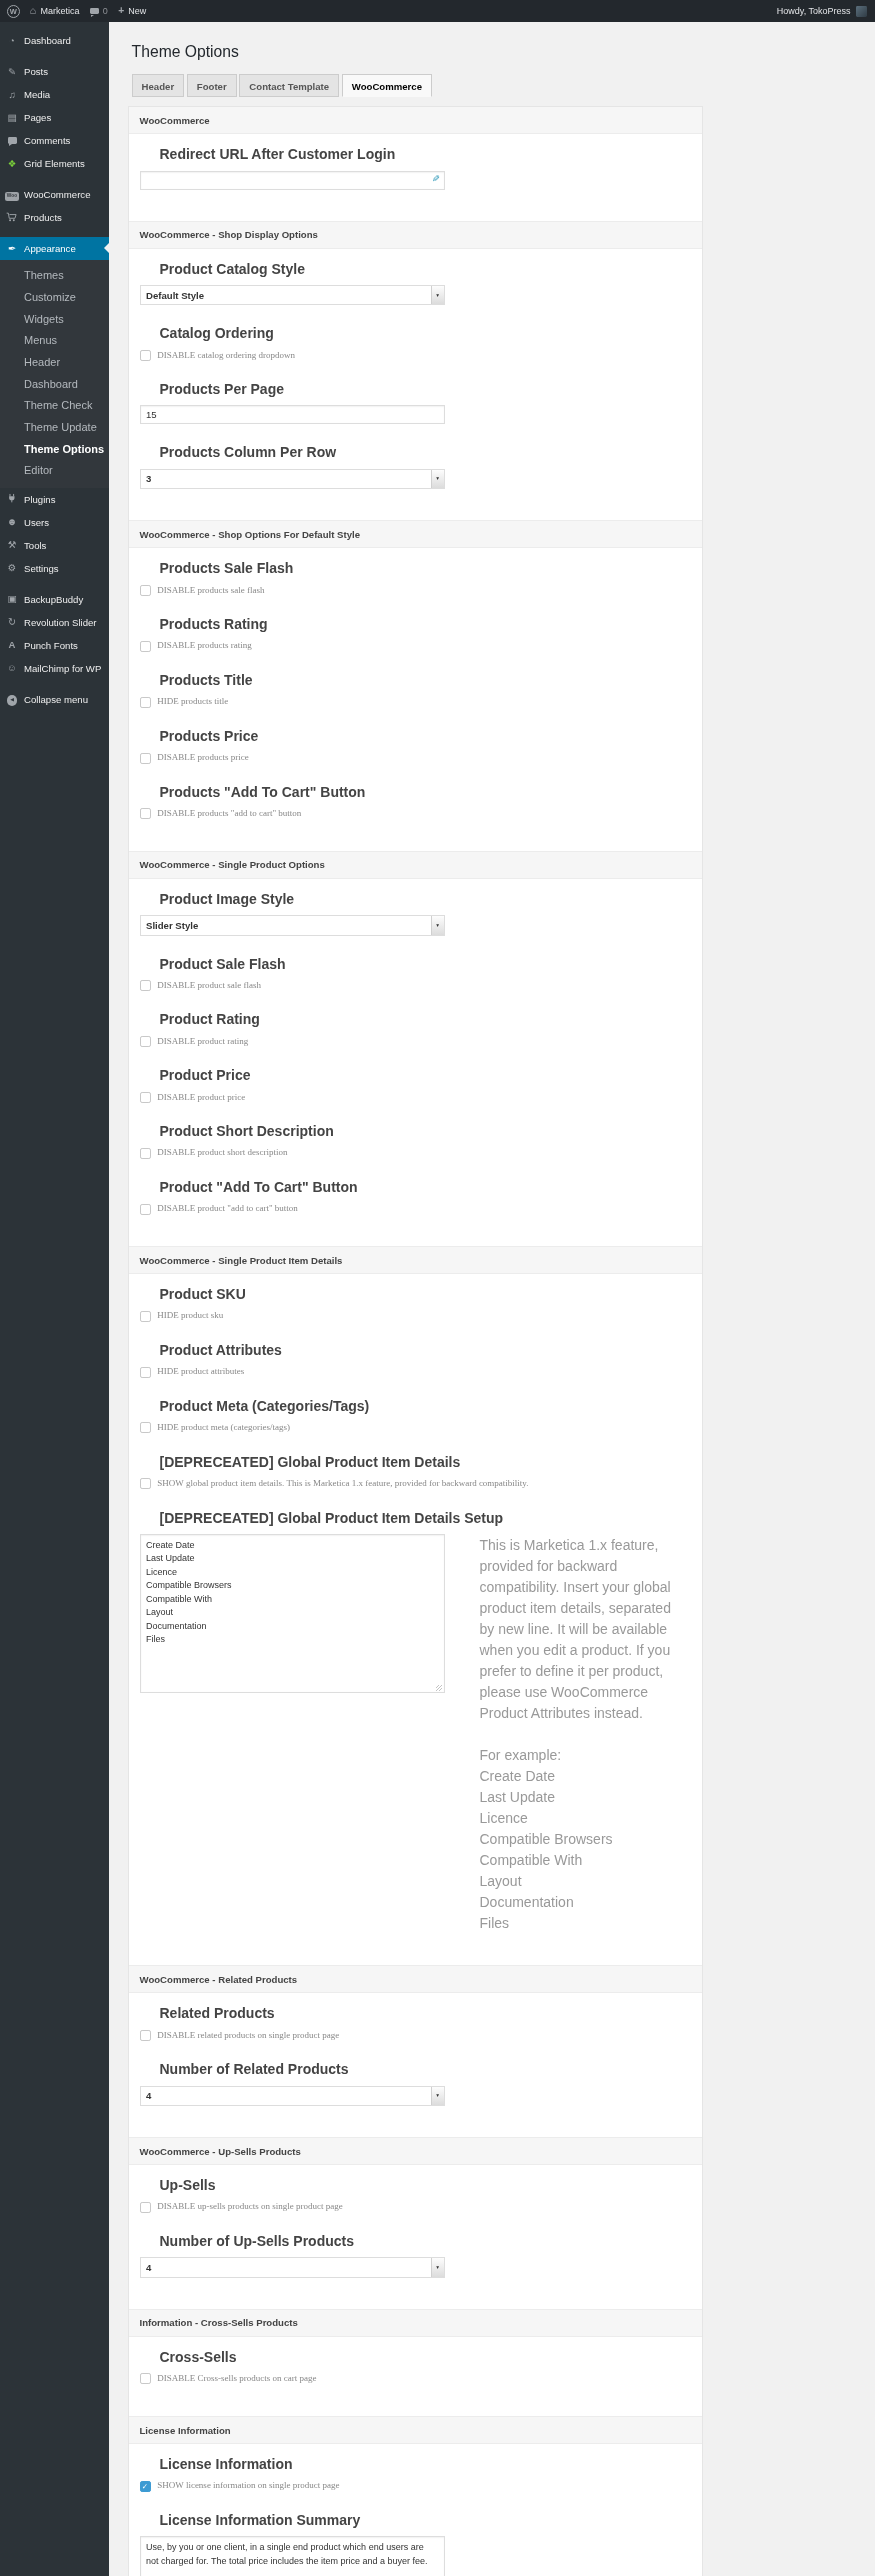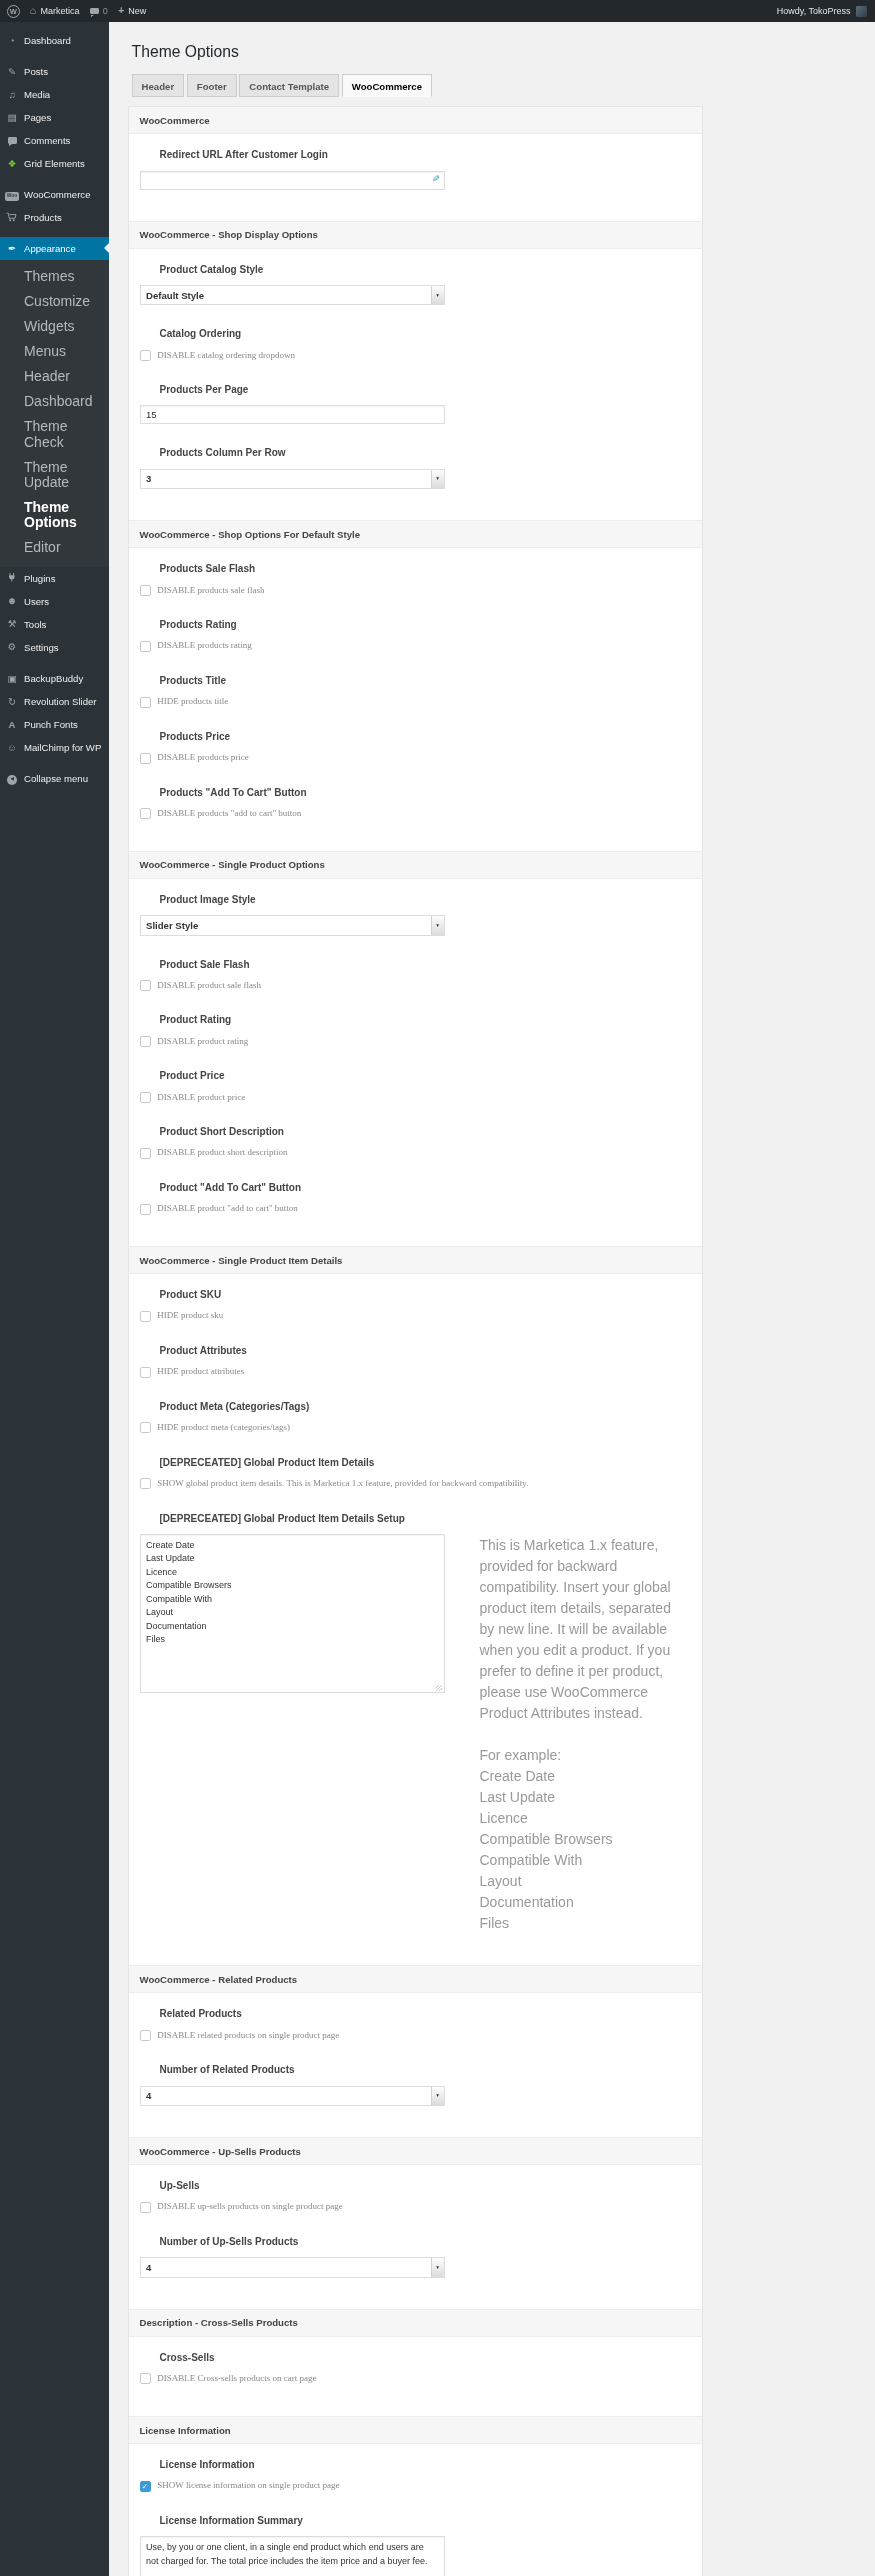--- a/index.html
+++ b/index.html
@@ -24,21 +24,21 @@
   .frame{display:flex;align-items:stretch;}
   #sidebar{width:109px;flex-shrink:0;background:#2c3338;padding-top:6.8px;padding-bottom:41px;}
   .menu-item{display:flex;align-items:center;height:23px;font-size:9.6px;color:#eee;cursor:pointer;position:relative;}
   .mi-icon{width:24px;text-align:center;color:#a0a5aa;font-size:9.6px;line-height:1;flex-shrink:0;}
   .menu-item.active{background:#0074a2;color:#fff;}
   .menu-item.active .mi-icon{color:#fff;}
   .menu-item.active::after{content:"";position:absolute;right:0;top:50%;margin-top:-5.5px;width:0;height:0;
     border:5.5px solid transparent;border-right-color:#f1f1f1;}
   .menu-gap{height:8.2px;}
   .submenu{background:#32373c;padding:4.1px 0 6.2px;}
-  .sub-item{padding:4.8px 2.7px 4.8px 24px;font-size:14px;color:#b4b9be;cursor:pointer;line-height:1.1;}
+  .sub-item{padding:4.8px 2.7px 4.8px 24px;font-size:11px;color:#b4b9be;cursor:pointer;line-height:1.1;}
   .sub-item.current{color:#fff;font-weight:bold;}
   .icon-grid{color:#7ad03a;}
   .icon-woo{display:inline-block;background:#9ea3a8;color:#32373c;font-size:4.8px;font-weight:bold;
     padding:2.1px 2.1px;border-radius:2.1px;line-height:1;}
   .icon-circle{width:10.3px;height:10.3px;border-radius:50%;background:#a0a5aa;color:#2c3338;display:inline-flex;
     align-items:center;justify-content:center;font-size:4.8px;line-height:1;margin:0 auto;}
   .icon-A{font-weight:bold;}
 
   
   #content{flex:1;padding:15.7px 27px 0 22.6px;min-width:0;}
@@ -47,21 +47,21 @@
   .tab{display:inline-block;padding:5.5px 9px 4.8px;font-size:9.6px;font-weight:600;color:#555;
     background:#e4e4e4;border:0.7px solid #ccc;margin-right:2.7px;cursor:pointer;}
   .tab.active{background:#f9f9f9;color:#000;border-bottom-color:#f9f9f9;font-weight:700;}
   .box{width:575px;margin-left:-4.1px;margin-top:9px;background:#fff;border:0.7px solid #e5e5e5;
     box-shadow:0 0.7px 0.7px rgba(0,0,0,.04);box-sizing:border-box;}
   .sec-head{padding:7.5px 11px;background:#f6f6f6;border-bottom:0.7px solid #ececec;font-size:9.6px;
     font-weight:bold;color:#444;}
   .sec-head + .sec-head, .sec-body + .sec-head{border-top:0.7px solid #ececec;}
   .sec-body{padding:15px 11px 8.2px;}
   .field{margin-bottom:23px;}
-  .f-label{font-size:10px;font-weight:bold;color:#444;margin-bottom:9.6px;line-height:11.6px;padding-left:20px;}
+  .f-label{font-size:14px;font-weight:bold;color:#444;margin-bottom:9.6px;line-height:11.6px;padding-left:20px;}
   .txt{width:305px;height:19px;border:0.7px solid #ddd;box-shadow:inset 0 0.7px 1.4px rgba(0,0,0,.07);
     font-family:inherit;font-size:9.6px;color:#333;padding:0 5.5px;box-sizing:border-box;background:#fff;}
   .txt-wrap{position:relative;width:305px;}
   .txt-wrap .txt{width:100%;padding-right:18px;}
   .pencil{position:absolute;right:4.8px;top:3.4px;color:#2795b5;font-size:9.6px;line-height:1;cursor:pointer;
     transform:scaleX(-1);}
   .sel{width:305px;height:20.5px;border:0.7px solid #ddd;background:#fff;display:flex;align-items:stretch;
     box-sizing:border-box;font-size:9.6px;color:#333;cursor:pointer;}
   .sel-val{flex:1;display:flex;align-items:center;padding-left:5.5px;font-weight:bold;}
   .sel-btn{width:11.6px;border-left:0.7px solid #d0d0d0;background:linear-gradient(#fdfdfd,#dcdcdc);
@@ -417,21 +417,21 @@
             </label>
           </div>
           <div class="field">
             <div class="f-label">Number of Up-Sells Products</div>
             <div class="sel">
               <span class="sel-val">4</span>
               <span class="sel-btn">▼</span>
             </div>
           </div>
         </div>
-        <div class="sec-head">Description - Cross-Sells Products</div>
+        <div class="sec-head">Information - Cross-Sells Products</div>
         <div class="sec-body">
           <div class="field">
             <div class="f-label">Cross-Sells</div>
             <label class="cb-row">
               <span class="cb"></span>
               <span class="cb-text">DISABLE Cross-sells products on cart page</span>
             </label>
           </div>
         </div>
         <div class="sec-head">License Information</div>

